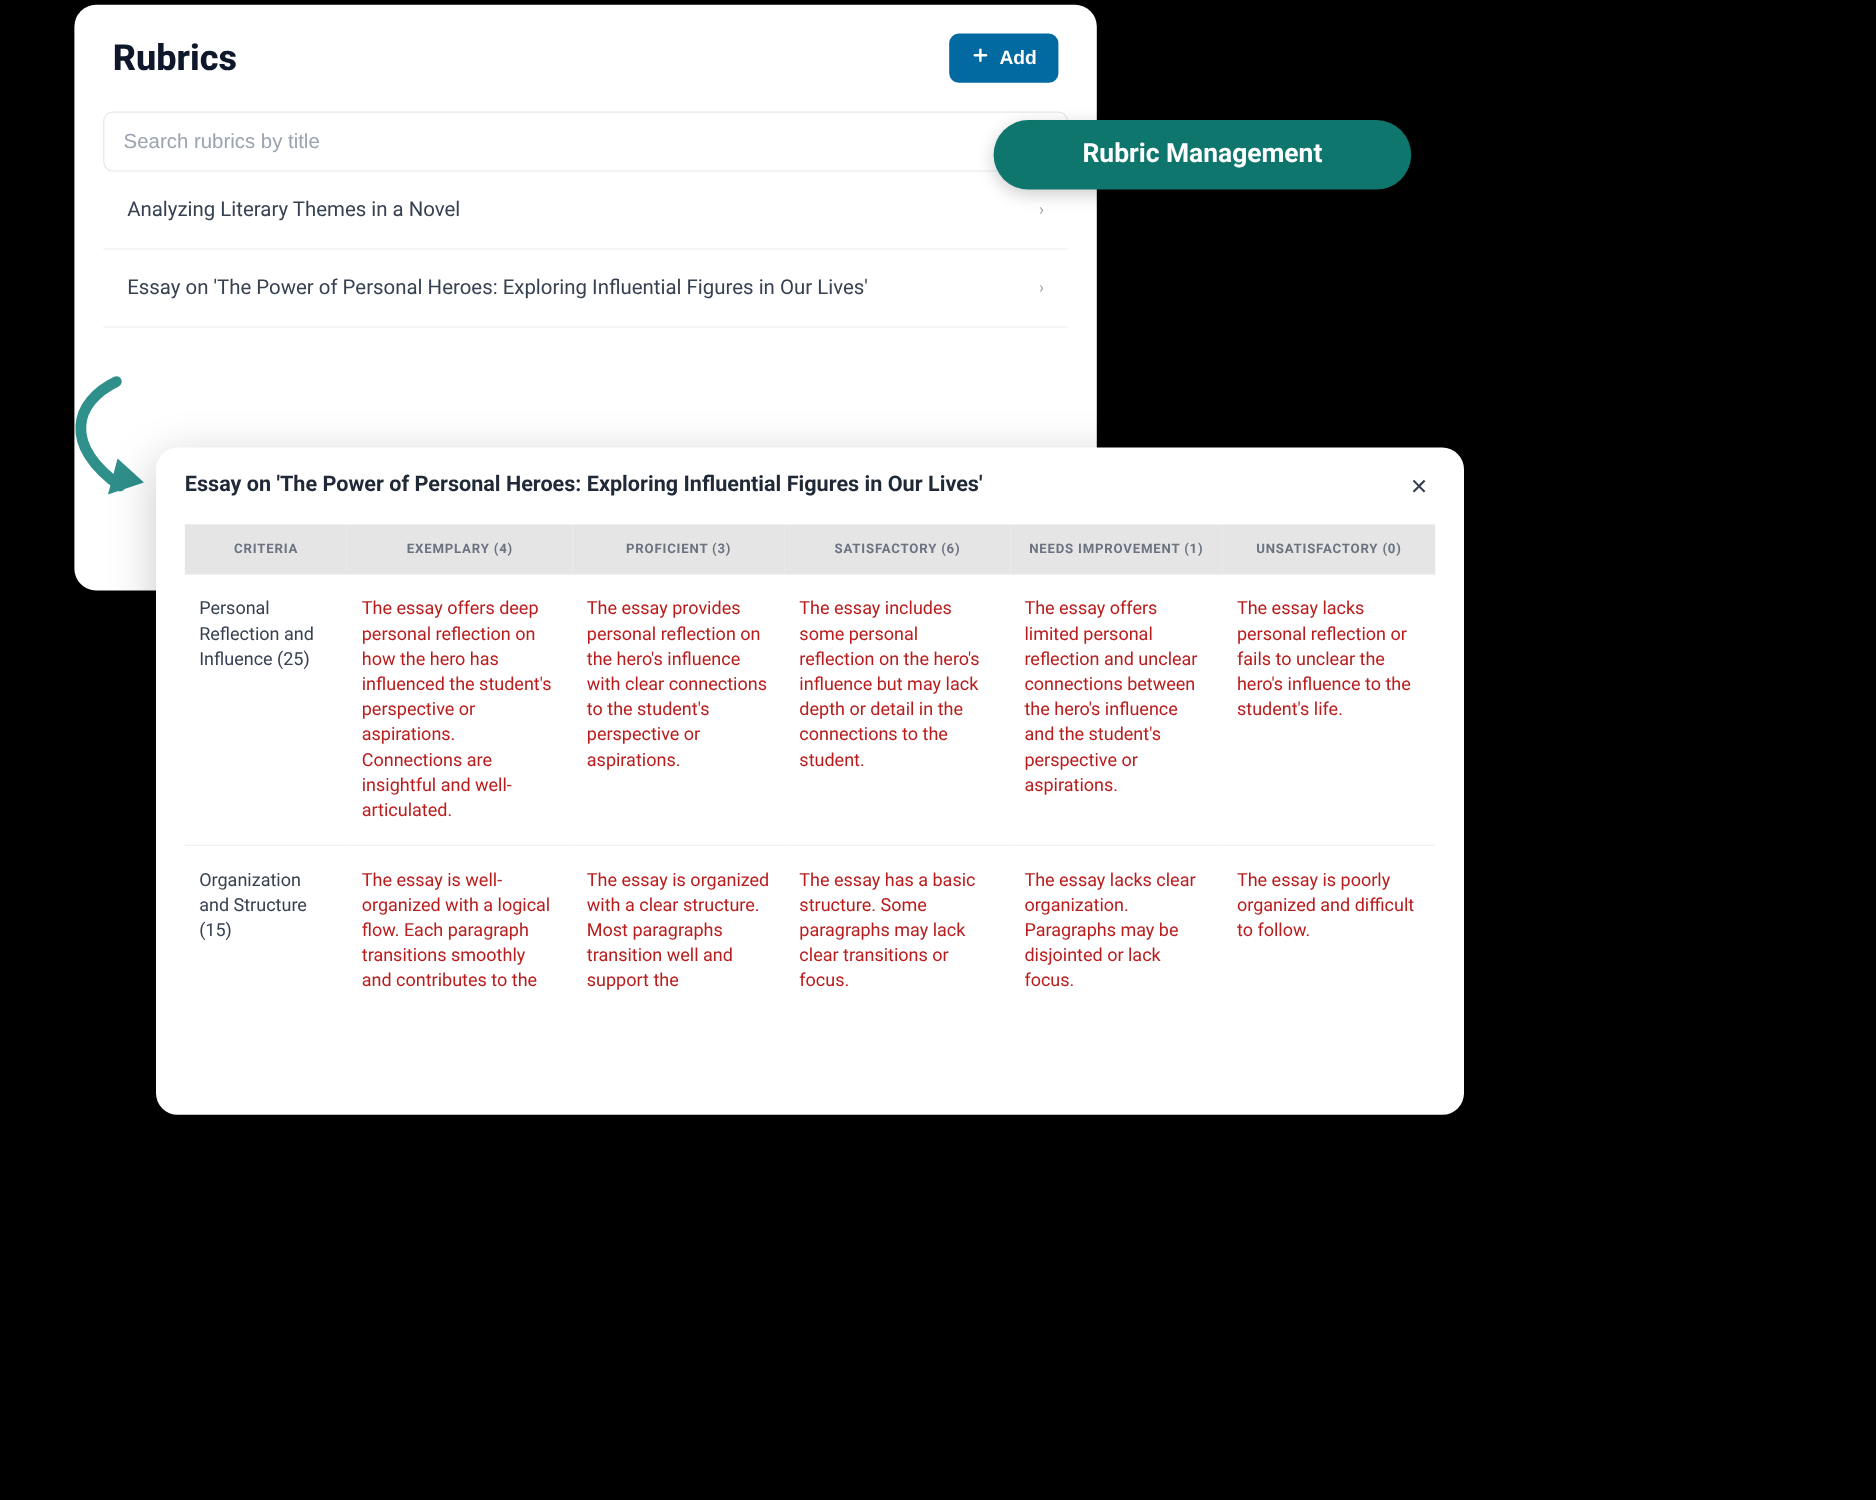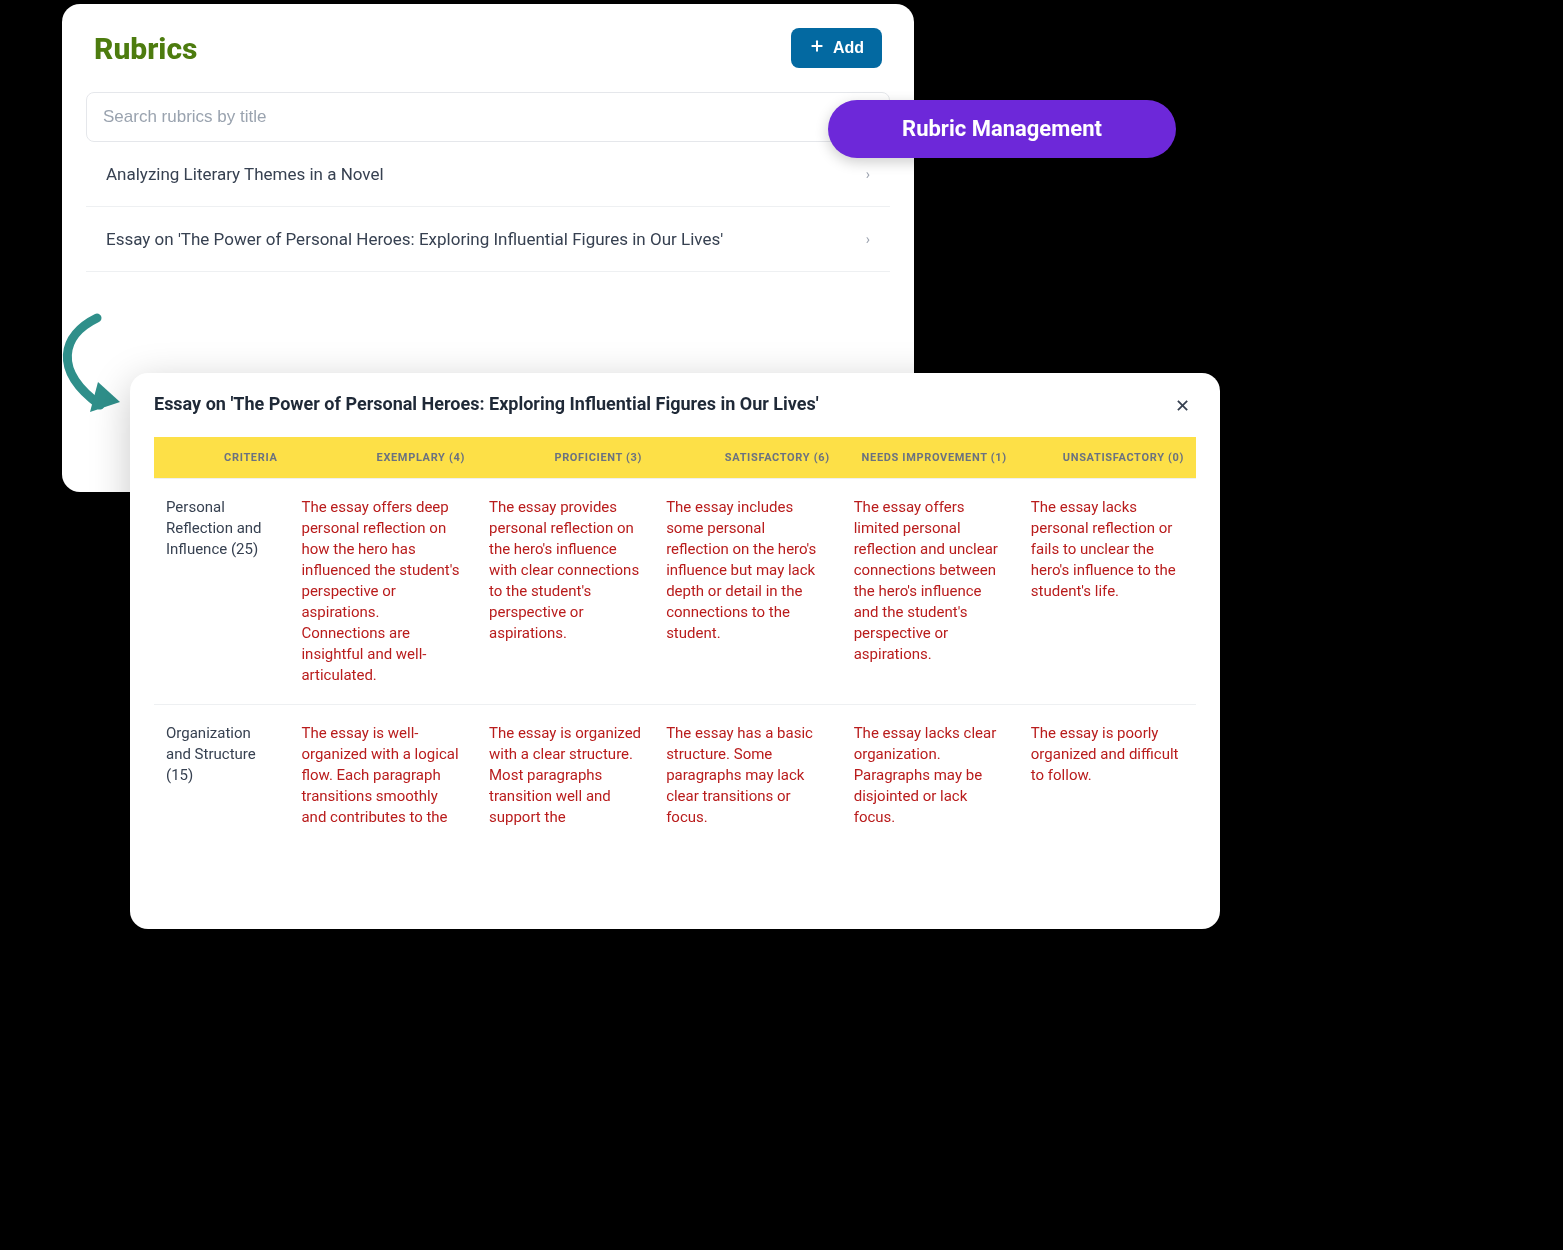--- a/index.html
+++ b/index.html
@@ -30,21 +30,21 @@
 }
 .back-header {
   display: flex;
   align-items: center;
   justify-content: space-between;
   padding: 24px 32px 18px 32px;
 }
 .back-title {
   font-size: 30px;
   font-weight: 800;
-  color: #4d7c0f;
+  color: #0f172a;
 }
 .add-btn {
   display: inline-flex;
   align-items: center;
   gap: 8px;
   background: #0369a1;
   color: #fff;
   border: none;
   border-radius: 8px;
   padding: 10px 18px;
@@ -124,43 +124,43 @@
   cursor: pointer;
   padding: 2px 6px;
 }
 .rubric-table {
   margin-top: 18px;
   width: 100%;
   border-collapse: collapse;
   table-layout: fixed;
 }
 .rubric-table th {
-  background: #fde047;
-  text-align: right;
+  background: #e5e5e5;
+  text-align: center;
   font-size: 11px;
   font-weight: 700;
   letter-spacing: 0.06em;
   color: #6b7280;
   padding: 14px 12px;
   vertical-align: top;
 }
 .rubric-table td {
   font-size: 15px;
   color: #b91c1c;
   padding: 18px 12px;
   vertical-align: top;
   border-top: 1px solid #eef0f2;
   line-height: 1.4;
 }
 .rubric-table td.criteria-cell {
   color: #374151;
 }
 .badge {
   position: absolute;
-  background: #6d28d9;
+  background: #0f766e;
   color: #fff;
   font-weight: 700;
   border-radius: 999px;
   display: flex;
   align-items: center;
   justify-content: center;
   text-align: center;
   line-height: 1.25;
   box-shadow: 0 4px 14px rgba(0,0,0,0.2);
 }

